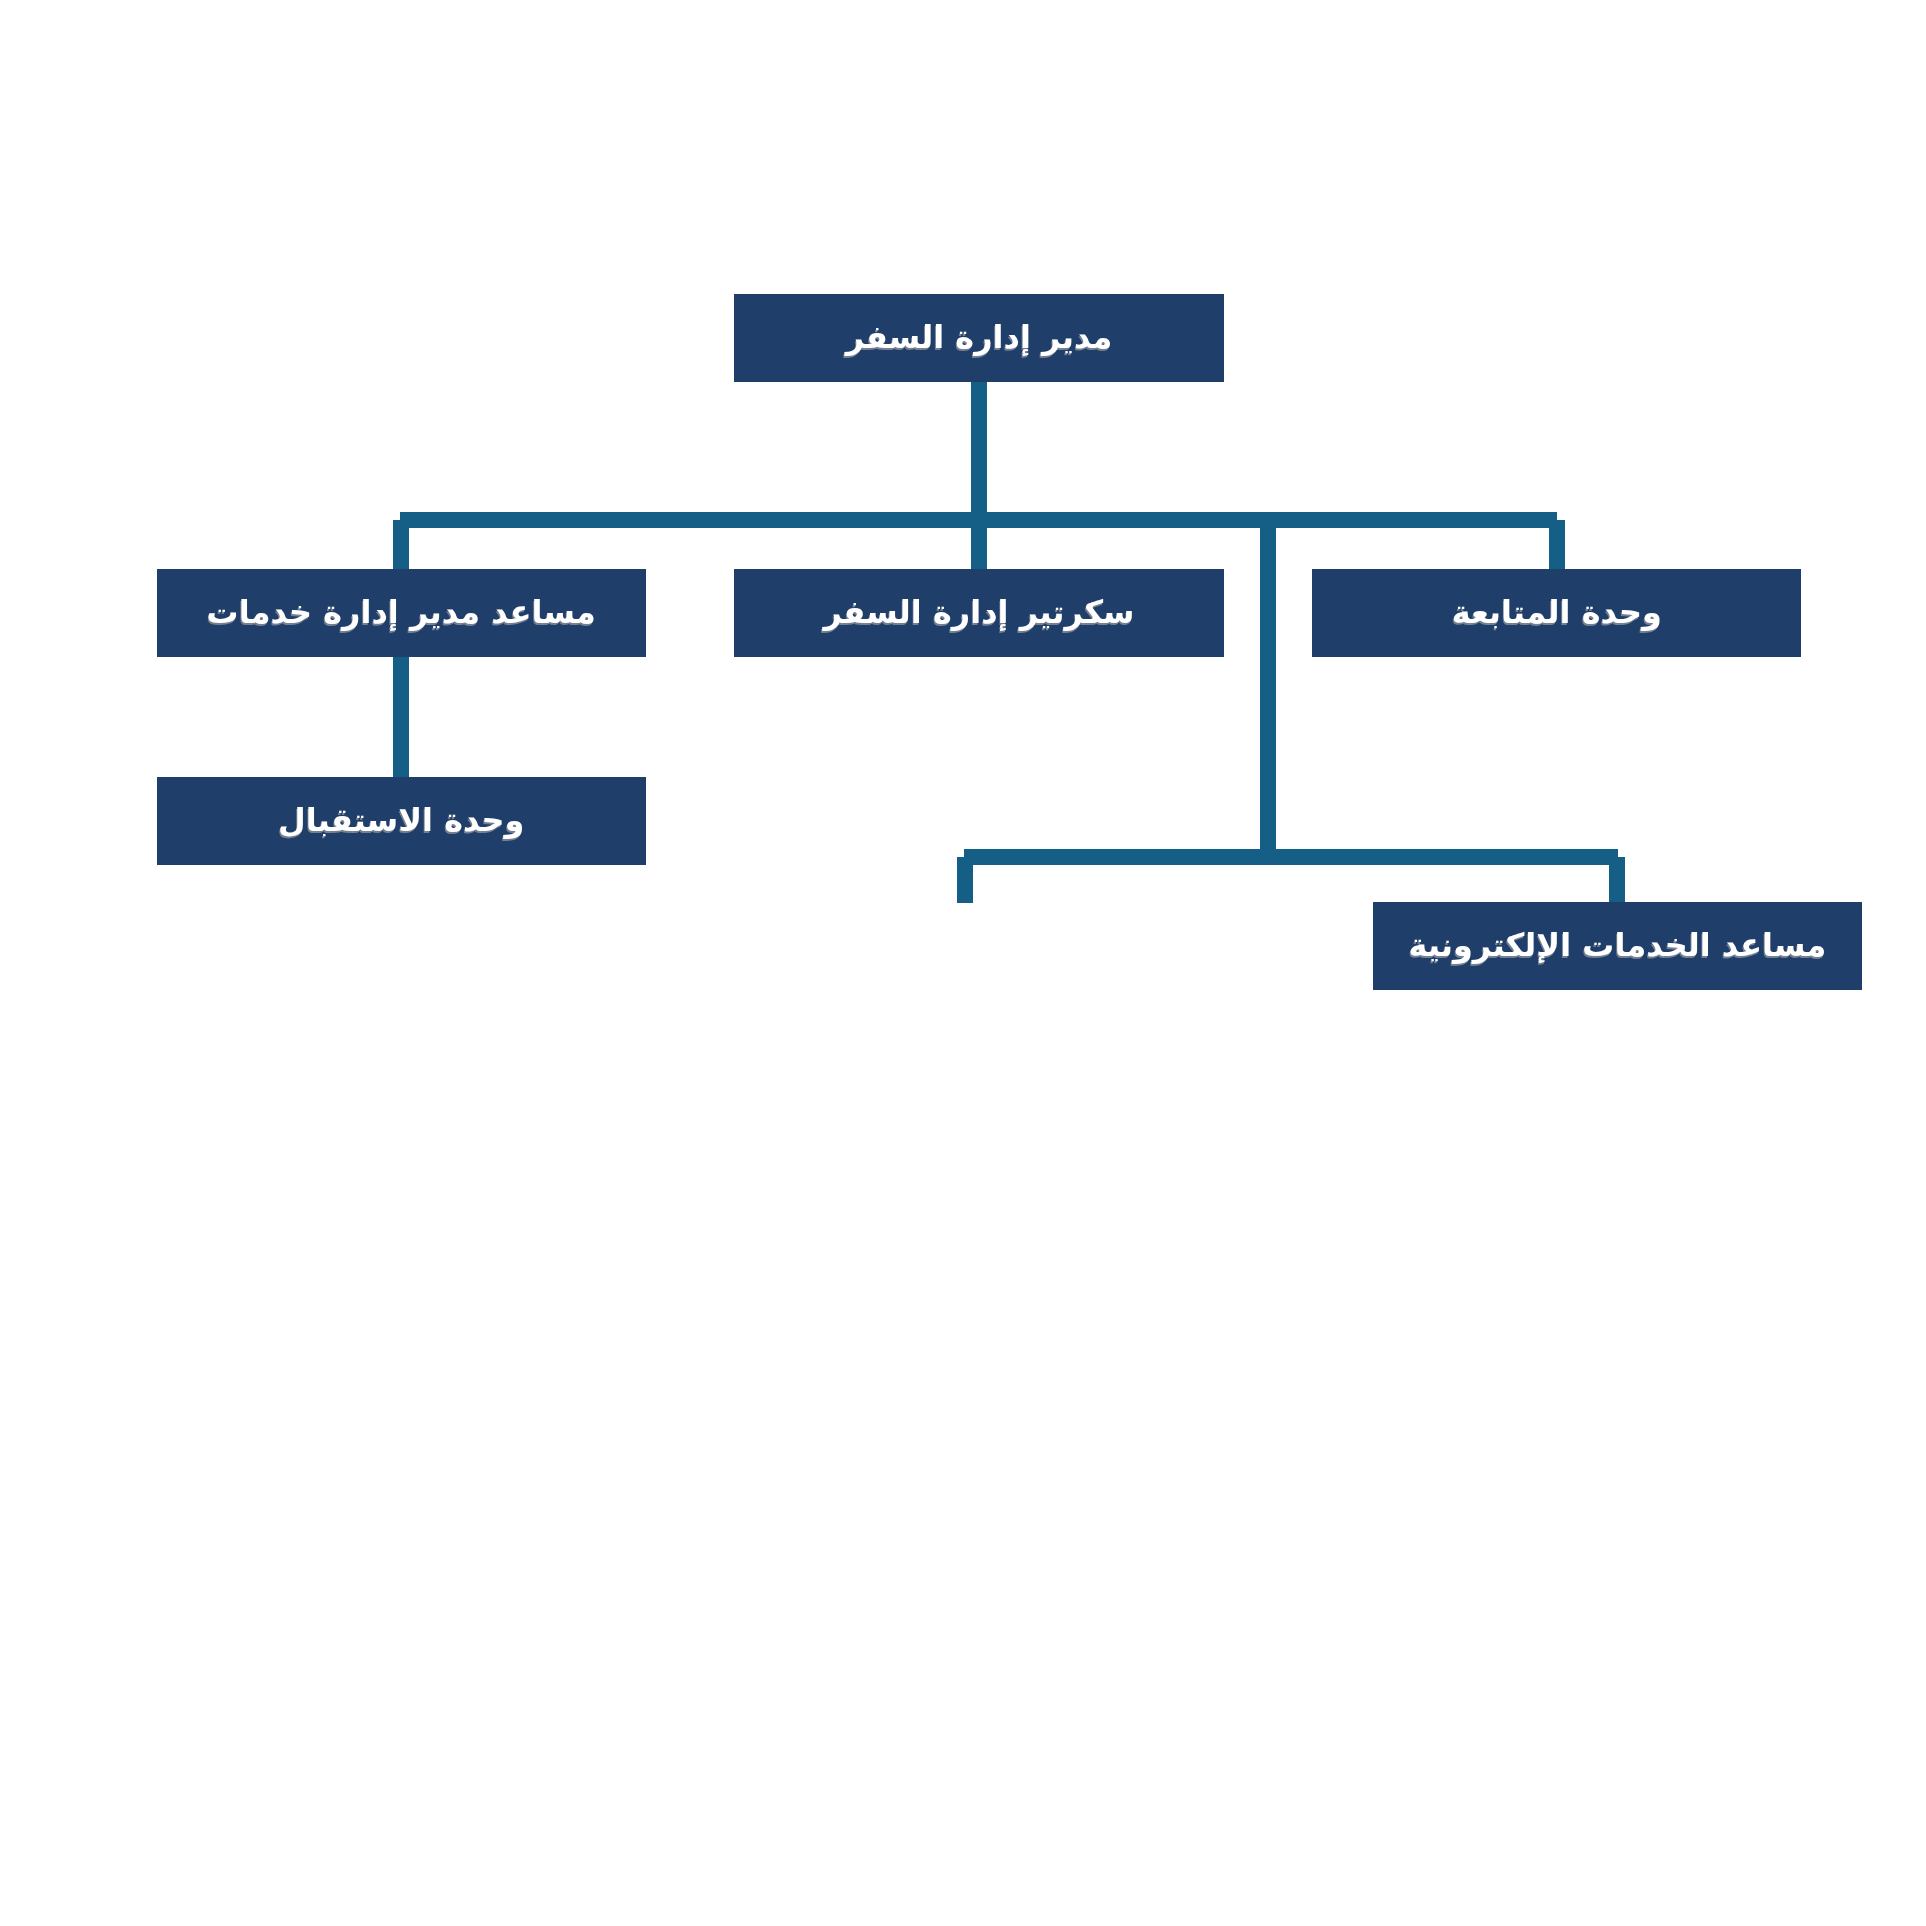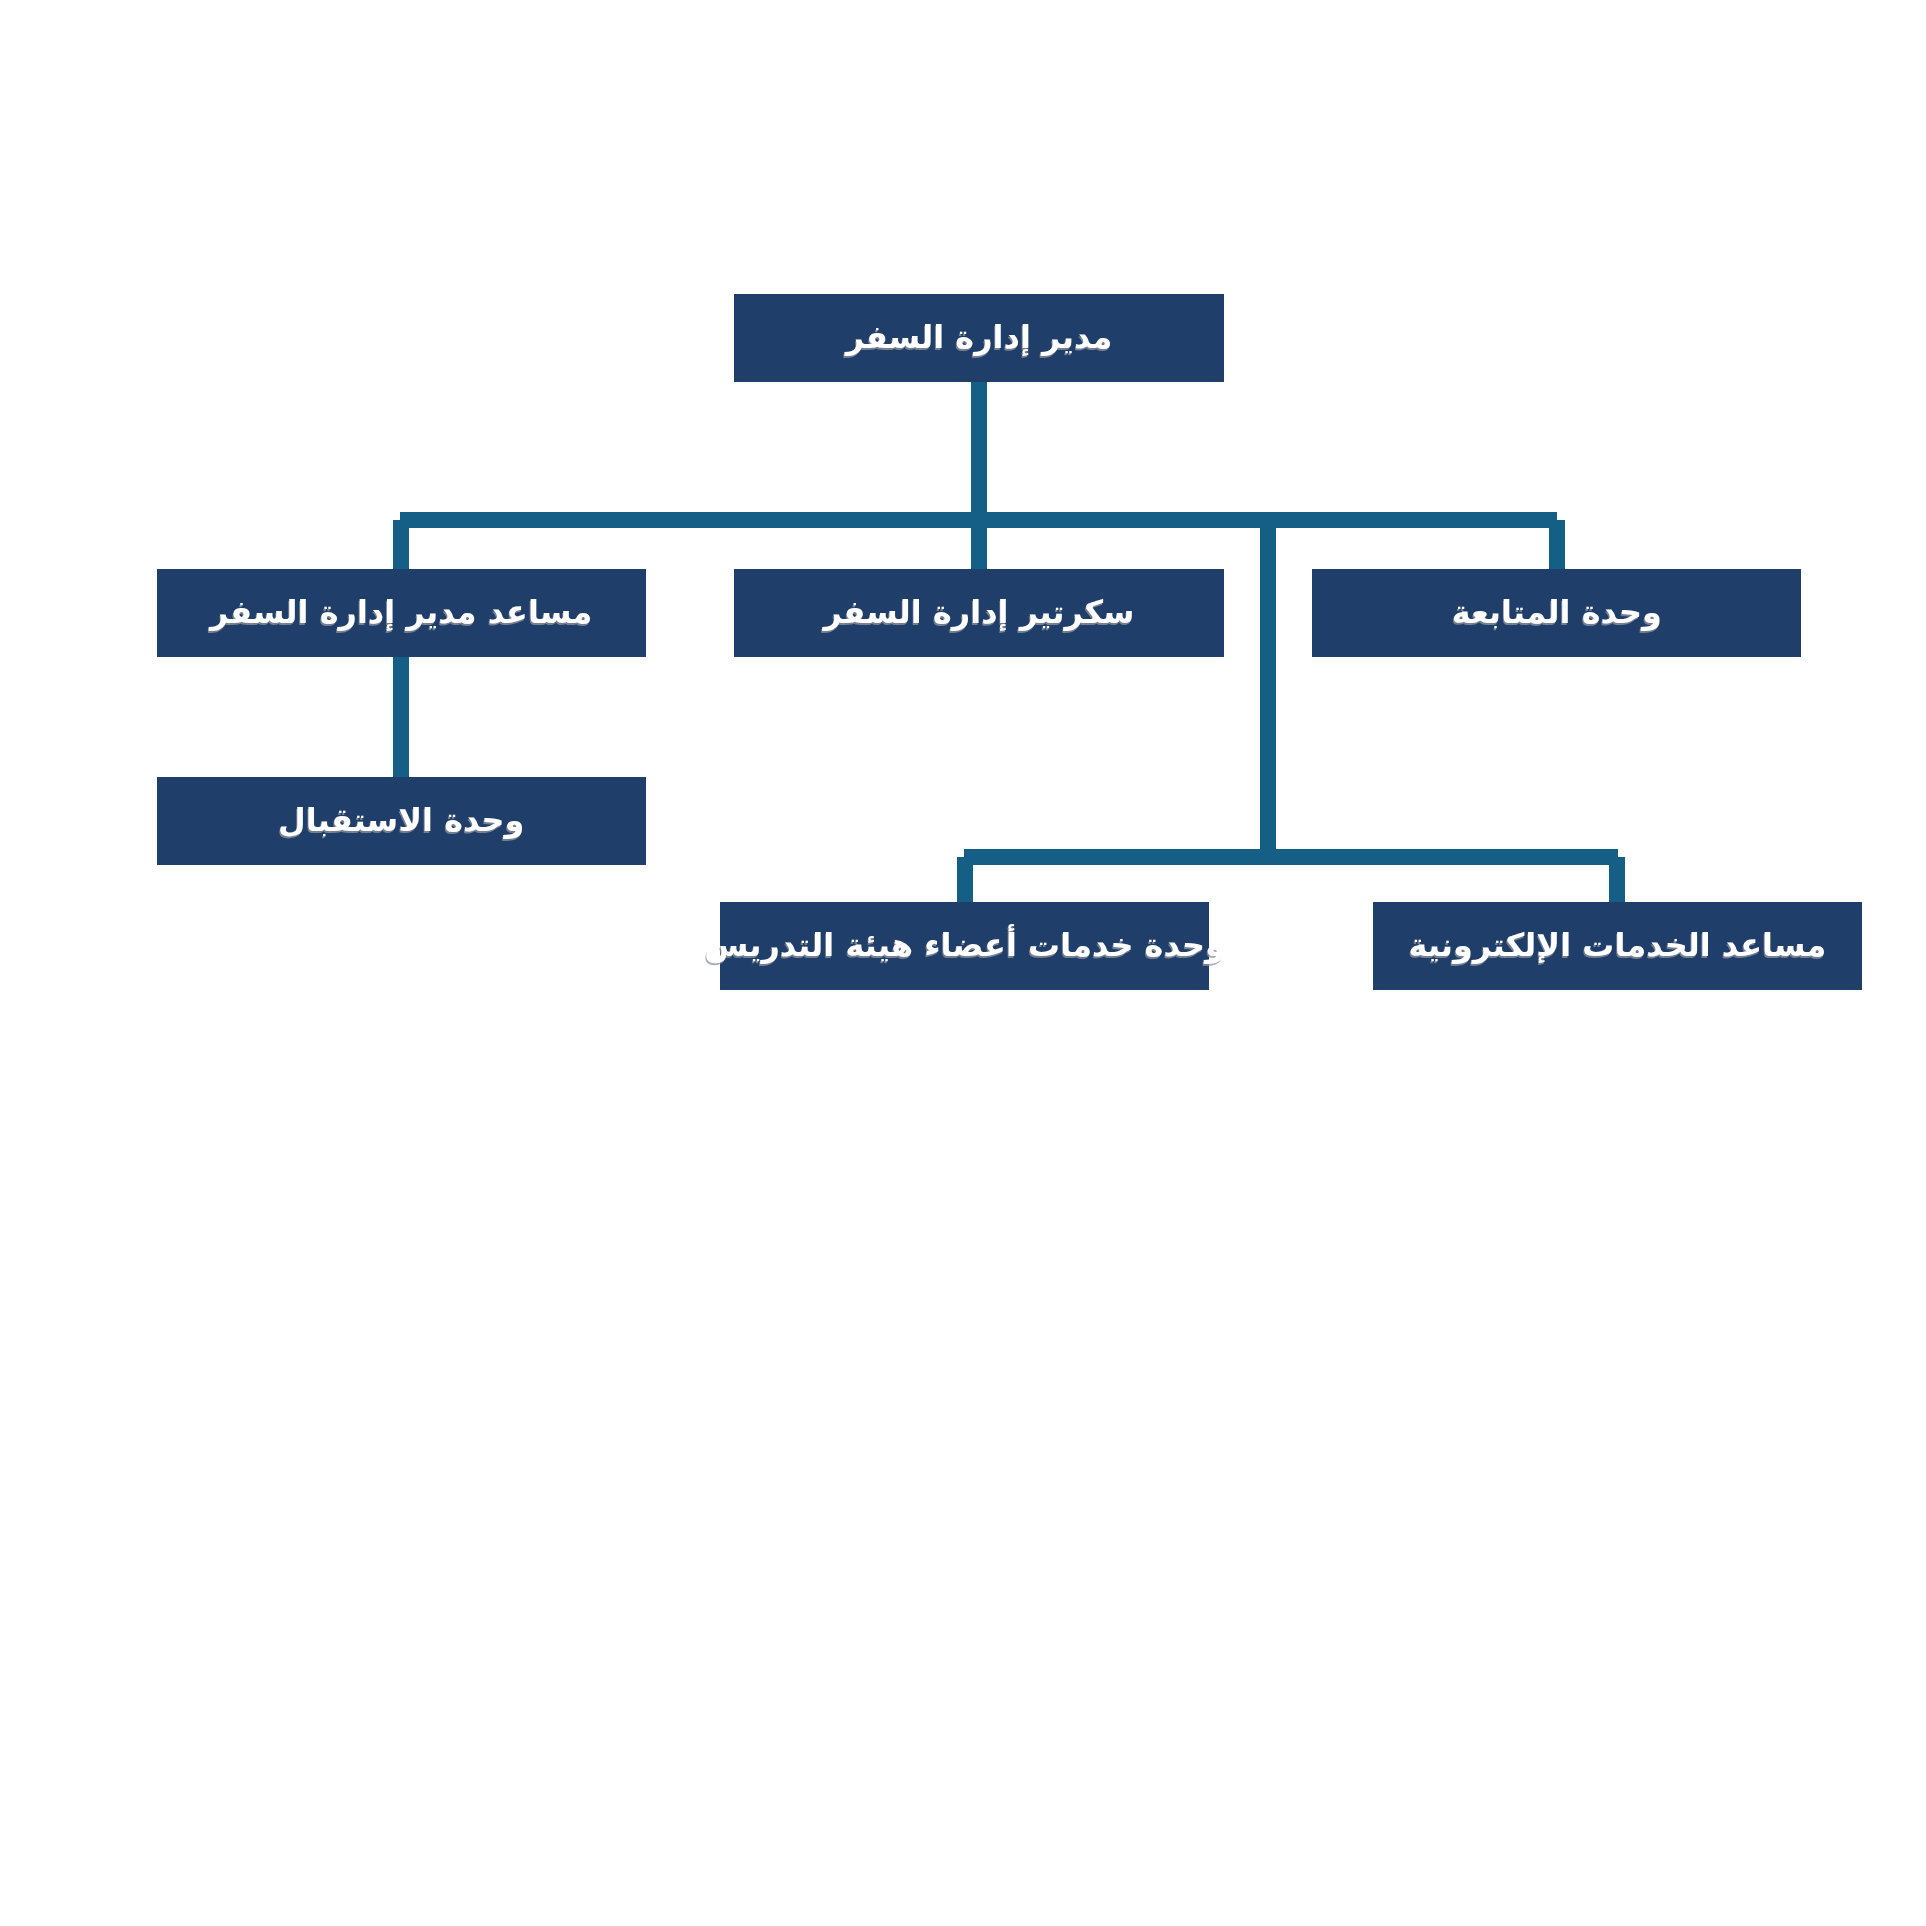--- a/index.html
+++ b/index.html
@@ -54,37 +54,34 @@
   <div class="connector v" style="left:65%;top:37.8%;height:25.3%"></div>
   <div class="connector h" style="left:calc(49.25% - 0.8px);top:63.05%;width:calc(33.9% + 1.5px)"></div>
   <div class="connector v" style="left:49.25%;top:63.05%;height:3.45%"></div>
   <div class="connector v" style="left:83.15%;top:63.05%;height:3.45%"></div>
 
   <div class="node" style="left:37.3%;top:20.85%;width:25.4%;height:6.63%">
     <span class="label">مدير إدارة السفر</span>
   </div>
 
   <div class="node" style="left:7.3%;top:41.5%;width:25.4%;height:6.6%">
-    <span class="label">مساعد مدير إدارة السفر</span>
+    <span class="label">مساعد مدير إدارة خدمات</span>
   </div>
 
   <div class="node" style="left:37.3%;top:41.5%;width:25.4%;height:6.6%">
     <span class="label">سكرتير إدارة السفر</span>
   </div>
 
   <div class="node" style="left:67.3%;top:41.5%;width:25.4%;height:6.6%">
     <span class="label">وحدة المتابعة</span>
   </div>
 
   <div class="node" style="left:7.3%;top:57.05%;width:25.4%;height:6.6%">
     <span class="label">وحدة الاستقبال</span>
   </div>
 
-  <div class="node" style="left:36.55%;top:66.45%;width:25.4%;height:6.6%">
-    <span class="label">وحدة خدمات أعضاء هيئة التدريس</span>
-  </div>
 
   <div class="node" style="left:70.45%;top:66.45%;width:25.4%;height:6.6%">
     <span class="label">مساعد الخدمات الإلكترونية</span>
   </div>
 
 </div>
 
 
 </body></html>

